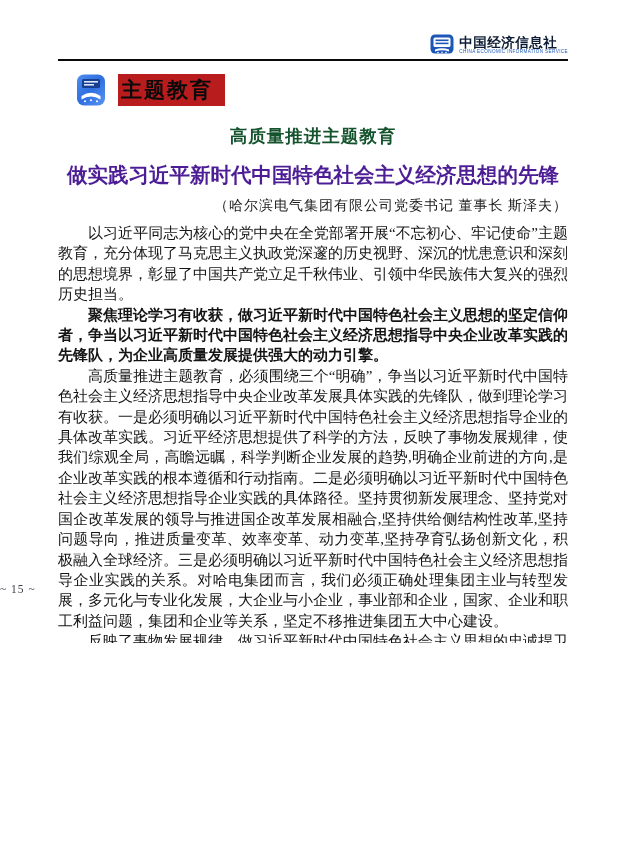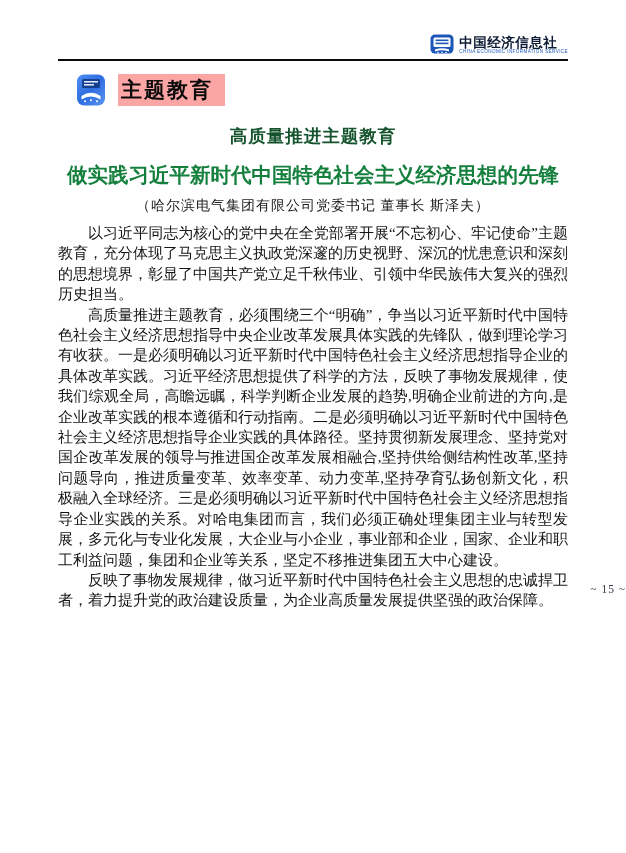--- a/index.html
+++ b/index.html
@@ -52,46 +52,46 @@
     align-items: center;
     gap: 12px;
     padding-left: 18px;
   }
   .badge-icon { display: inline-flex; }
   .badge-label {
     font-family: "Liberation Sans", sans-serif;
     font-weight: bold;
     font-size: 21px;
     color: #0a0a0a;
-    background: #fca5a5;
+    background: #b91c1c;
     padding: 2px 12px 2px 3px;
     letter-spacing: 2px;
   }
 
   
   .kicker {
     margin-top: 18px;
     text-align: center;
     font-family: "Liberation Sans", sans-serif;
     font-weight: bold;
     font-size: 17.5px;
     color: #14532d;
     letter-spacing: 1px;
   }
   .title {
     margin-top: 13px;
     text-align: center;
     font-family: "Liberation Sans", sans-serif;
     font-weight: bold;
     font-size: 20.5px;
-    color: #15803d;
+    color: #4c1d95;
   }
   .byline {
     margin-top: 8px;
-    text-align: center;
+    text-align: right;
     font-size: 14px;
     color: #1a1a1a;
     letter-spacing: 1px;
   }
 
   
   .article-body {
     margin-top: 8px;
     font-size: 15px;
     line-height: 20.4px;
@@ -103,21 +103,21 @@
     font-weight: bold;
     font-family: "Liberation Sans", sans-serif;
   }
 
   
   .footer {
     position: absolute;
     bottom: 48px;
     left: 0;
     width: 100%;
-    text-align: right;
+    text-align: left;
     font-size: 11.5px;
     color: #3b3b46;
     letter-spacing: 1px;
   }
 </style>
 </head>
 <body>
 
 <div class="page">
   <div class="content">
@@ -167,20 +167,21 @@
       <span class="badge-label">主题教育</span>
     </div>
 
     <main class="article">
       <h1 class="kicker">高质量推进主题教育</h1>
       <h2 class="title">做实践习近平新时代中国特色社会主义经济思想的先锋</h2>
       <p class="byline">（哈尔滨电气集团有限公司党委书记 董事长 斯泽夫）</p>
 
       <div class="article-body">
         <p class="para">以习近平同志为核心的党中央在全党部署开展“不忘初心、牢记使命”主题教育，充分体现了马克思主义执政党深邃的历史视野、深沉的忧患意识和深刻的思想境界，彰显了中国共产党立足千秋伟业、引领中华民族伟大复兴的强烈历史担当。</p>
+        <p class="para bold">聚焦理论学习有收获，做习近平新时代中国特色社会主义思想的坚定信仰者，争当以习近平新时代中国特色社会主义经济思想指导中央企业改革实践的先锋队，为企业高质量发展提供强大的动力引擎。</p>
         <p class="para">高质量推进主题教育，必须围绕三个“明确”，争当以习近平新时代中国特色社会主义经济思想指导中央企业改革发展具体实践的先锋队，做到理论学习有收获。一是必须明确以习近平新时代中国特色社会主义经济思想指导企业的具体改革实践。习近平经济思想提供了科学的方法，反映了事物发展规律，使我们综观全局，高瞻远瞩，科学判断企业发展的趋势,明确企业前进的方向,是企业改革实践的根本遵循和行动指南。二是必须明确以习近平新时代中国特色社会主义经济思想指导企业实践的具体路径。坚持贯彻新发展理念、坚持党对国企改革发展的领导与推进国企改革发展相融合,坚持供给侧结构性改革,坚持问题导向，推进质量变革、效率变革、动力变革,坚持孕育弘扬创新文化，积极融入全球经济。三是必须明确以习近平新时代中国特色社会主义经济思想指导企业实践的关系。对哈电集团而言，我们必须正确处理集团主业与转型发展，多元化与专业化发展，大企业与小企业，事业部和企业，国家、企业和职工利益问题，集团和企业等关系，坚定不移推进集团五大中心建设。</p>
         <p class="para">反映了事物发展规律，做习近平新时代中国特色社会主义思想的忠诚捍卫者，着力提升党的政治建设质量，为企业高质量发展提供坚强的政治保障。</p>
       </div>
     </main>
 
   </div>
 
   <footer class="footer">
     <span>~ 15 ~</span>
   </footer>

